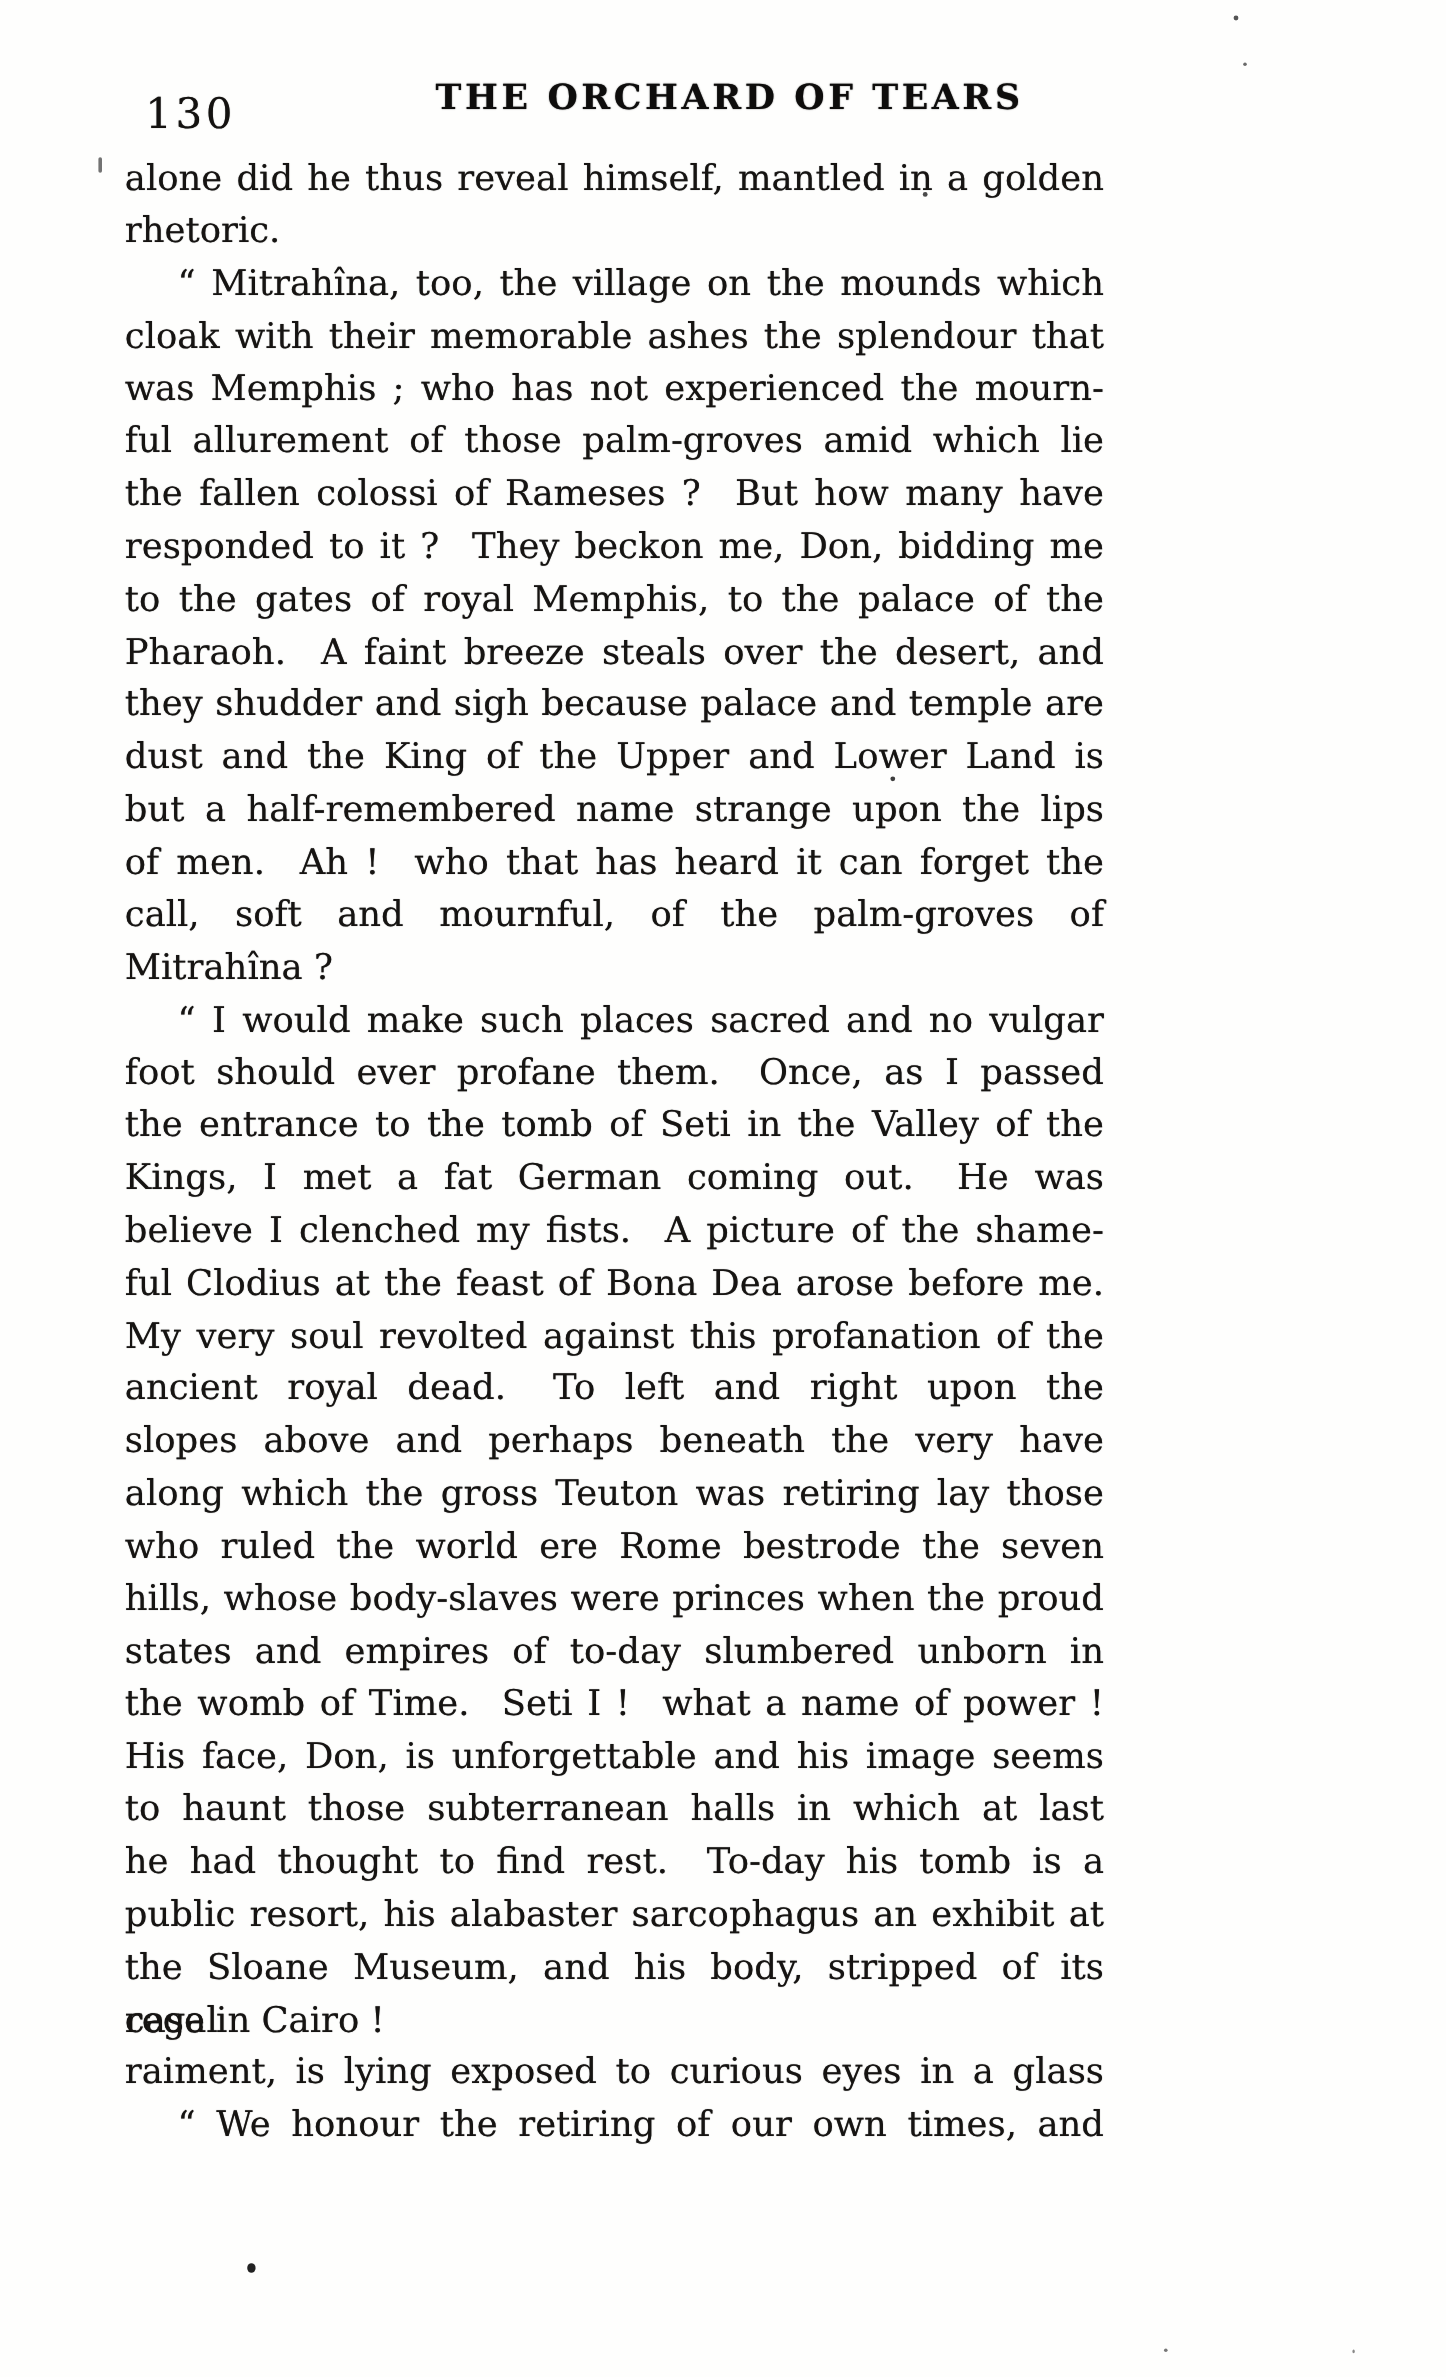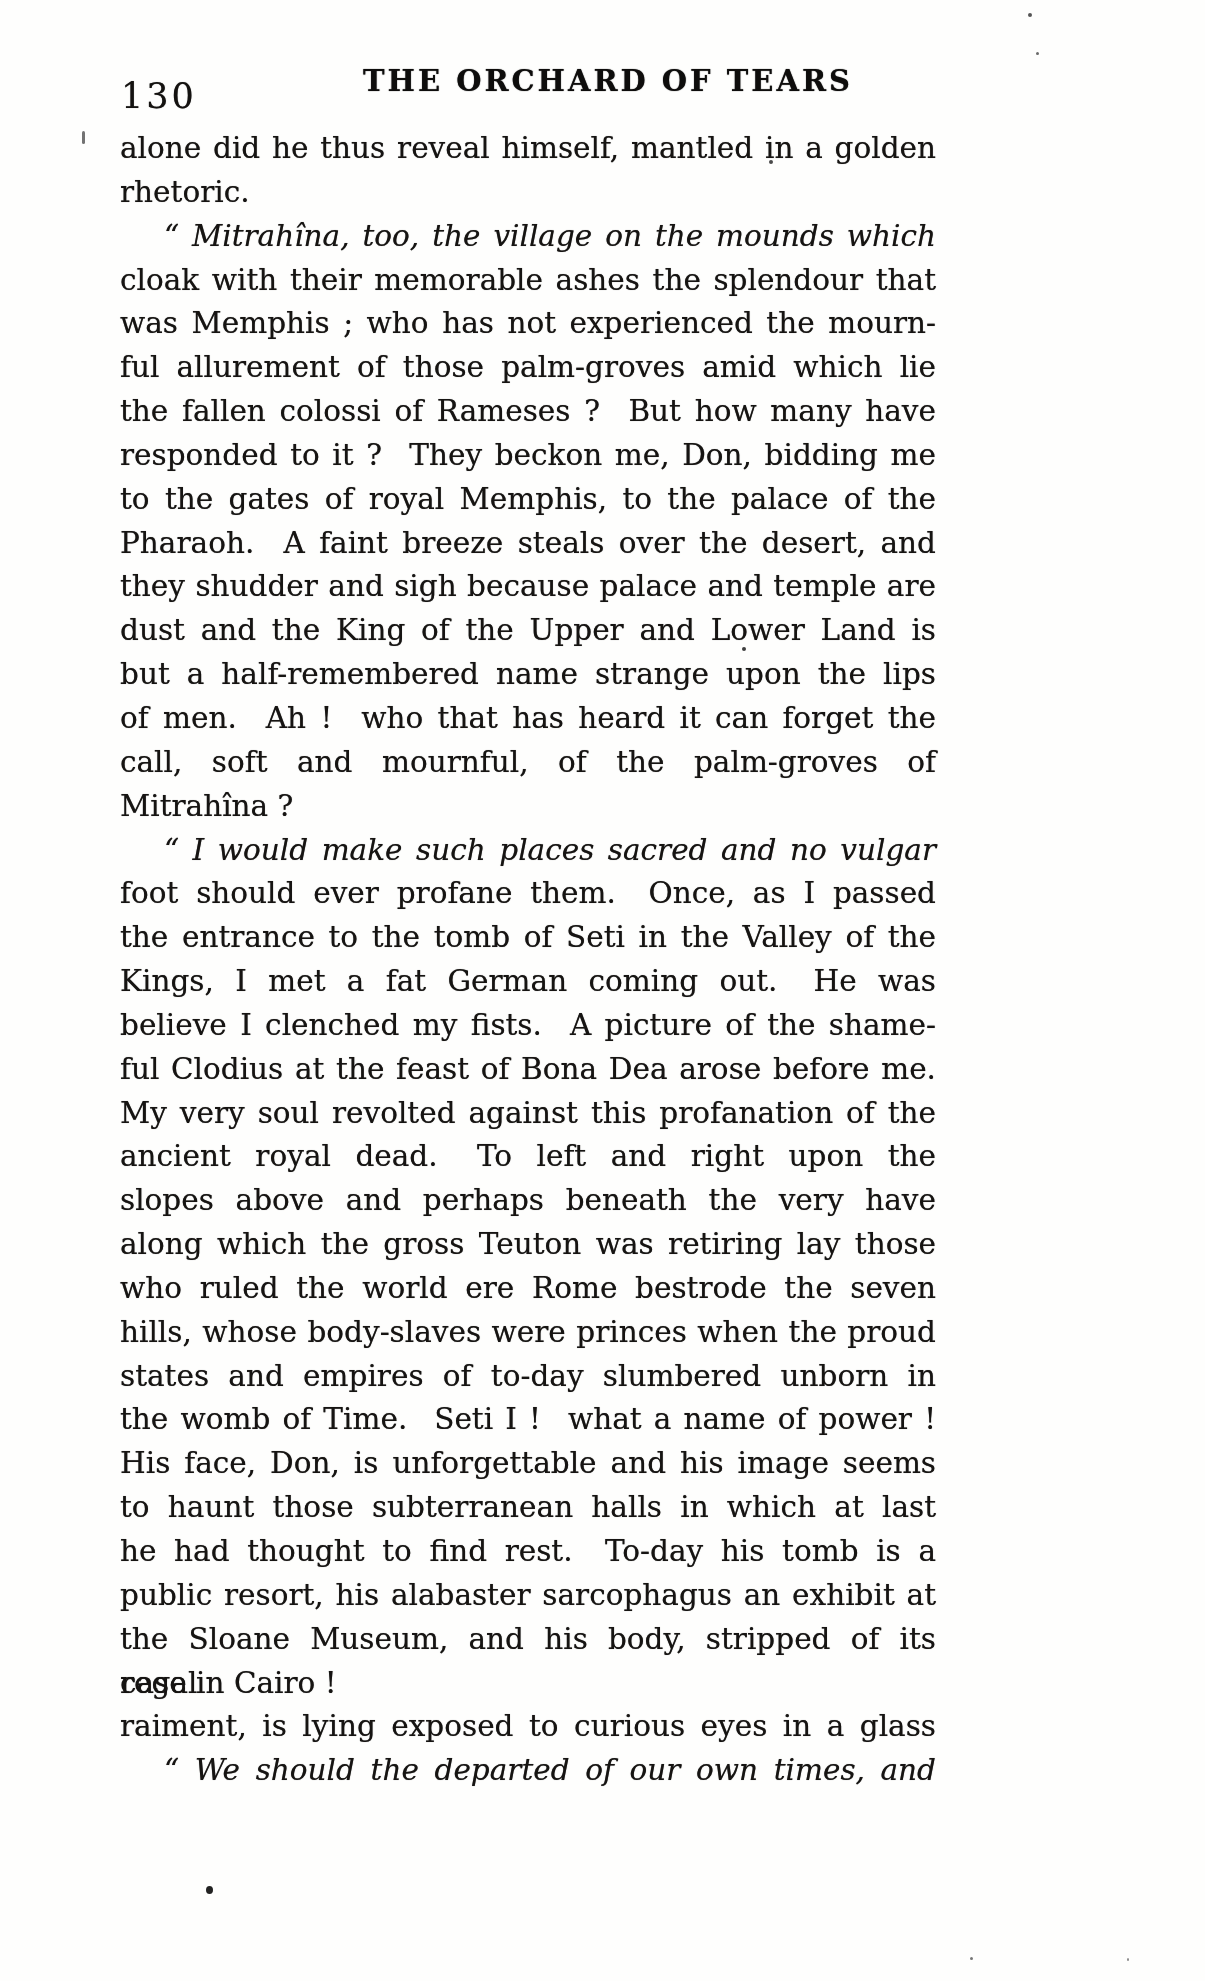--- a/index.html
+++ b/index.html
@@ -37,39 +37,38 @@
     margin: 0;
     font-size: 29px;
     font-weight: bold;
     letter-spacing: 3px;
     white-space: nowrap;
     color: #0e0d0c;
     text-shadow: 0 0 1.1px rgba(0,0,0,0.75);
   }
   .body-text {
     position: absolute;
-    left: 120px;
+    left: 104px;
     top: 127px;
     width: 816px;
     font-size: 29.5px;
     color: #161412;
   }
   .line {
     height: 43.85px;
     line-height: 43.85px;
     text-align: justify;
     text-align-last: left;
     white-space: normal;
   }
   .line.just {
     text-align-last: justify;
   }
   .line.ind {
     padding-left: 44px;
-    font-style: italic;
   }
   .speck {
     position: absolute;
     background: #3a3a3a;
     border-radius: 50%;
   }
 </style>
 </head>
 <body>
 
@@ -111,21 +110,21 @@
       <div class="line just">hills, whose body-slaves were princes when the proud</div>
       <div class="line just">states and empires of to-day slumbered unborn in</div>
       <div class="line just">the womb of Time.  Seti I !  what a name of power !</div>
       <div class="line just">His face, Don, is unforgettable and his image seems</div>
       <div class="line just">to haunt those subterranean halls in which at last</div>
       <div class="line just">he had thought to find rest.  To-day his tomb is a</div>
       <div class="line just">public resort, his alabaster sarcophagus an exhibit at</div>
       <div class="line just">the Sloane Museum, and his body, stripped of its regal</div>
       <div class="line">case in Cairo !</div>
       <div class="line just">raiment, is lying exposed to curious eyes in a glass</div>
-      <div class="line just ind">“ We should the departed of our own times, and</div>
+      <div class="line just ind">“ We honour the retiring of our own times, and</div>
     </div>
 
   <div class="speck" style="left:82px; top:131px; width:3px; height:13px; border-radius:2px; background:#5a5a5a; opacity:.85;"></div>
   <div class="speck" style="left:769px; top:160px; width:4px; height:4px; background:#4a4a4a;"></div>
   <div class="speck" style="left:1028px; top:13px; width:4px; height:4px; background:#555;"></div>
   <div class="speck" style="left:1036px; top:52px; width:3px; height:3px; background:#6a6a6a;"></div>
   <div class="speck" style="left:742px; top:647px; width:4px; height:4px; background:#3e3e3e;"></div>
   <div class="speck" style="left:206px; top:1886px; width:7px; height:8px; background:#222;"></div>
   <div class="speck" style="left:970px; top:1957px; width:3px; height:3px; background:#777;"></div>
   <div class="speck" style="left:1127px; top:1958px; width:2px; height:3px; background:#888;"></div>

